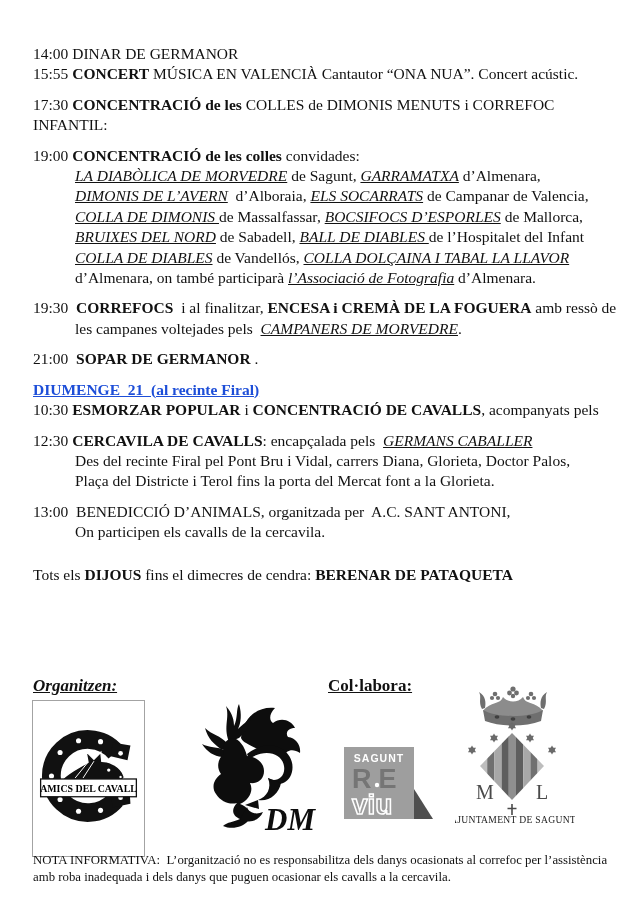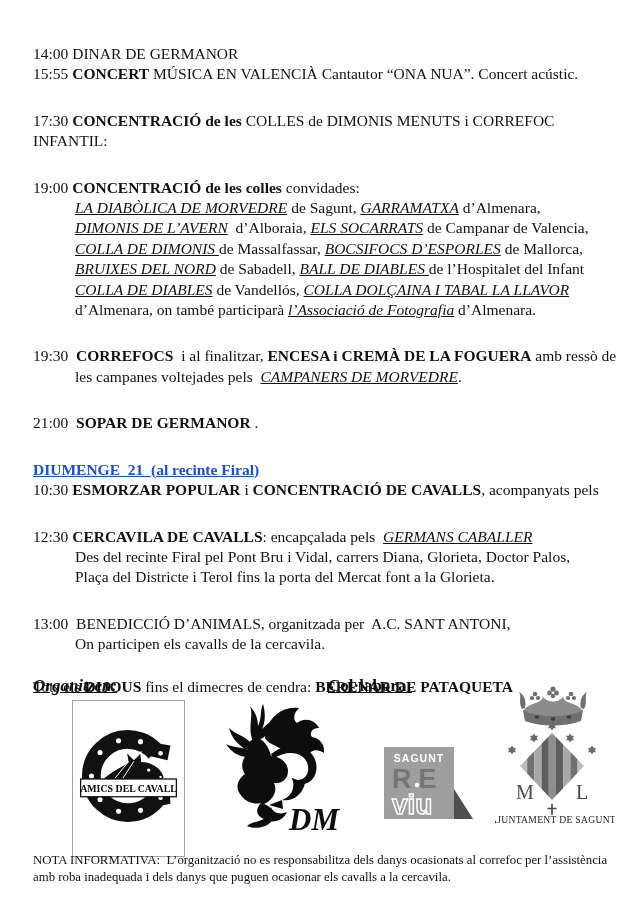--- a/index.html
+++ b/index.html
@@ -2,33 +2,33 @@
 <html><head>
 <meta charset="utf-8">
 <style>
   html,body{margin:0;padding:0;background:#ffffff;}
   .page{position:relative;width:634px;height:905px;background:#ffffff;overflow:hidden;
         font-family:"Liberation Serif",serif;color:#111;}
   
   .schedule{position:absolute;top:44px;left:33px;width:592px;font-size:15.5px;line-height:20.4px;}
   .line{white-space:pre-wrap;}
   .line.ind{padding-left:42px;}
-  .line.gap{margin-top:26px;}
+  .line.gap{margin-top:10px;}
   .line.gap2{margin-top:22px;}
   .b{font-weight:bold;}
   .iu{font-style:italic;text-decoration:underline;}
   .gu{font-weight:bold;color:#1d4ed8;text-decoration:underline;}
   
   .org-label{position:absolute;left:33px;top:676px;font-size:17px;font-weight:bold;
              font-style:italic;text-decoration:underline;}
   .col-label{position:absolute;left:328px;top:676px;font-size:17px;font-weight:bold;
              text-decoration:underline;}
-  .logo{position:absolute;margin-left:40px;}
+  .logo{position:absolute;}
   .amics-box{left:32px;top:700px;width:111px;height:155px;background:#fff;border:1px solid #a3a3a3;}
-  .devil{left:163px;top:696px;width:145px;height:148px;}
+  .devil{left:179px;top:696px;width:145px;height:148px;}
   .sagunt{left:344px;top:745px;width:92px;height:82px;}
   .ajunt{left:455px;top:686px;width:120px;height:146px;}
   .note{position:absolute;left:33px;top:852px;width:584px;font-size:12.8px;line-height:16.5px;
         white-space:pre-wrap;}
   svg{display:block;}
 </style>
 </head>
 <body>
 
 <div class="page">

